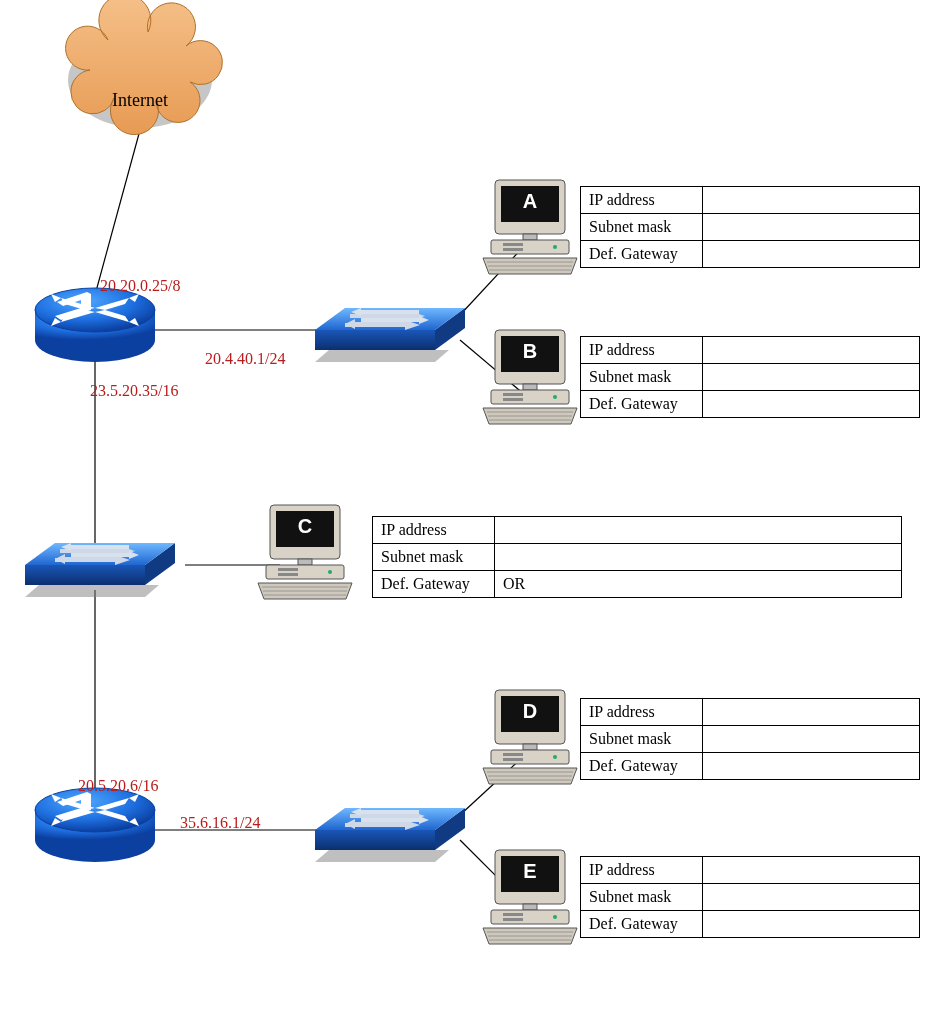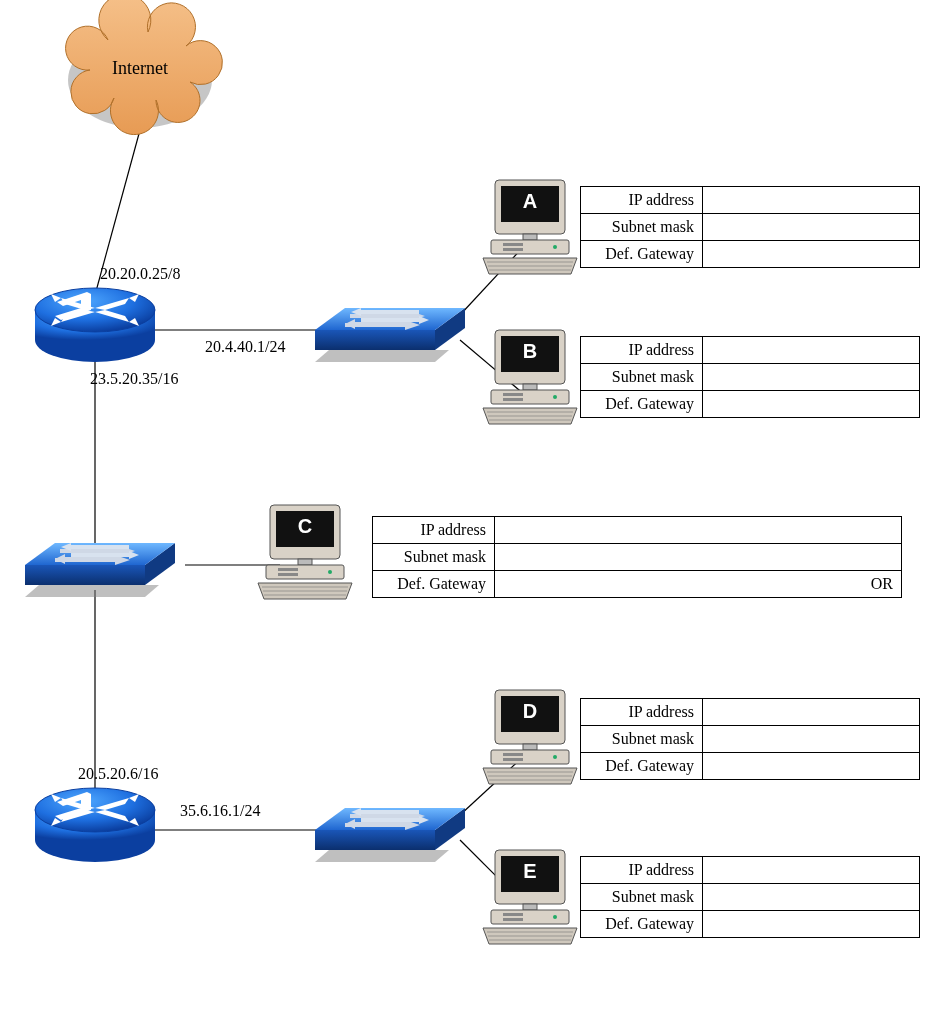--- a/index.html
+++ b/index.html
@@ -20,43 +20,45 @@
   svg.layer {
     position: absolute;
     left: 0; top: 0;
     width: 944px; height: 1024px;
     pointer-events: none;
   }
   
   .ip-label {
     position: absolute;
     font-size: 16px;
-    color: #000000;
+    color: #b91c1c;
     white-space: nowrap;
+    margin-top: 12px;
   }
   
   table.cfg {
     position: absolute;
     border-collapse: collapse;
     font-size: 16px;
     background: white;
   }
   table.cfg td {
     border: 1px solid #000;
     padding: 3px 8px;
     height: 20px;
   }
-  table.cfg td.k { width: 105px; text-align: right; }
+  table.cfg td.k { width: 105px; }
   table.cfg td.v { width: 200px; }
-  table.cfg.wide td.v { width: 390px; text-align: right; margin-top: 6px; }
+  table.cfg.wide td.v { width: 390px; text-align: left; margin-top: 6px; }
   
   .cloud-label {
     position: absolute;
     font-size: 18px;
     text-align: center;
+    margin-top: 32px;
   }
 </style>
 </head>
 <body>
 
 <div class="stage">
 
 <svg class="layer" viewBox="0 0 944 1024">
   <defs>
 

